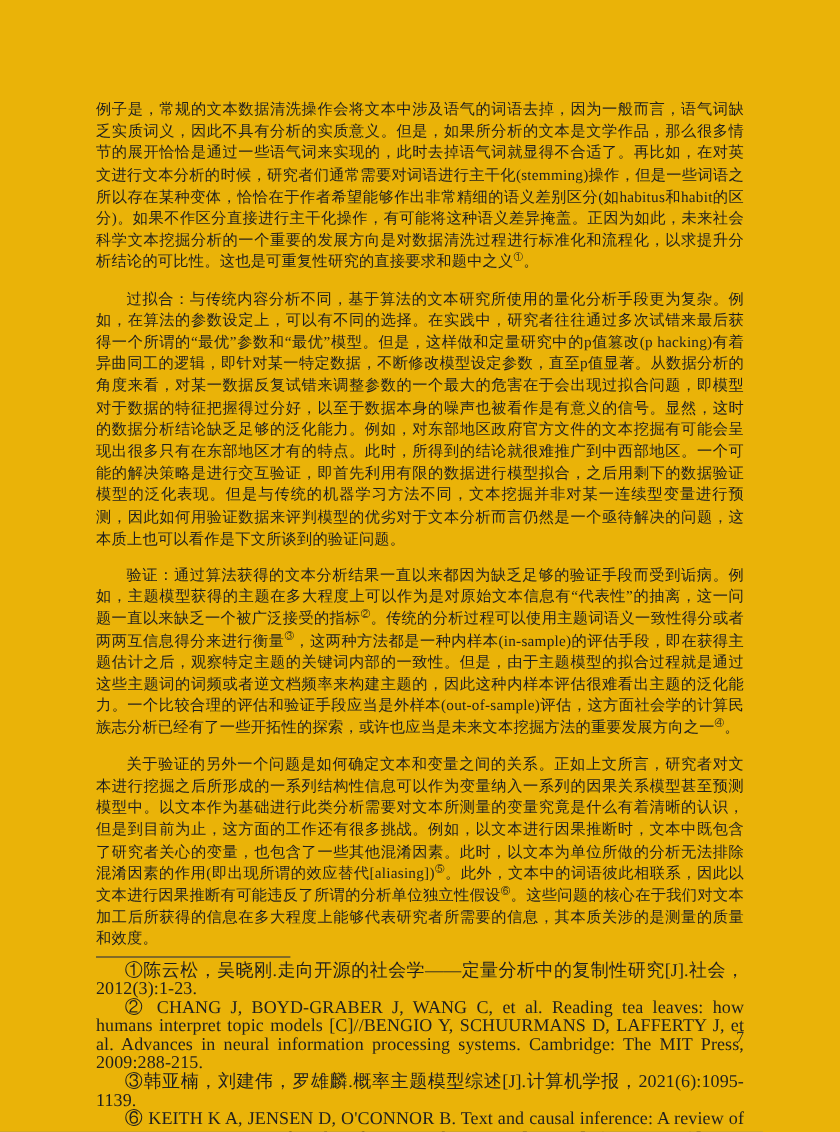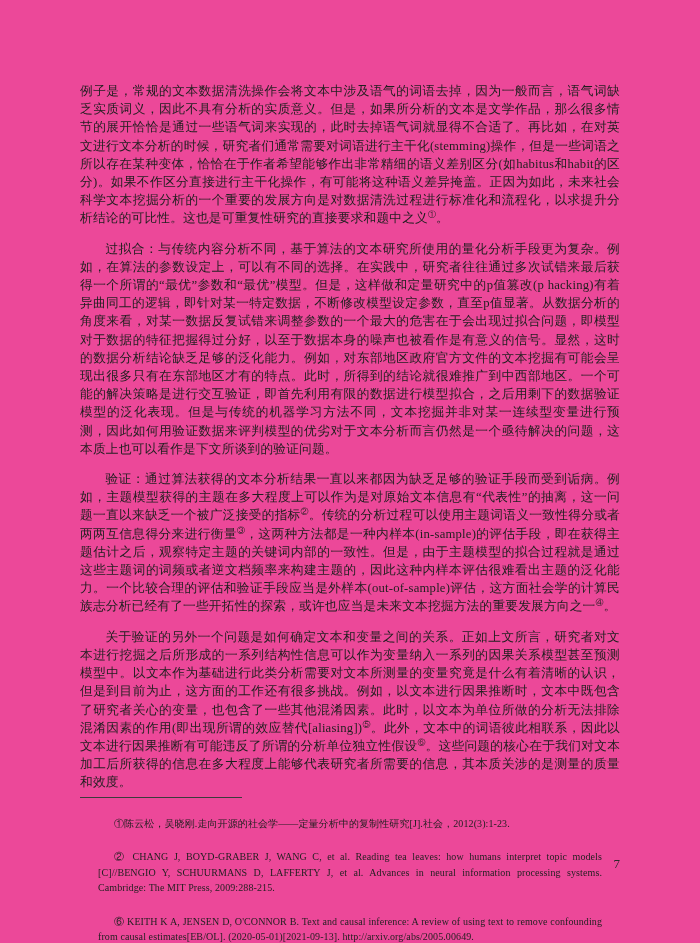--- a/index.html
+++ b/index.html
@@ -1,21 +1,21 @@
 <!DOCTYPE html>
 <html lang="zh"><head>
 <meta charset="utf-8">
 <style>
   html,body { margin:0; padding:0; }
   body { background:#888; }
   .page {
     position:relative;
     width:700px; height:943px;
     margin:0 auto;
-    background:#ec4899;
+    background:#eab308;
     font-family:"Liberation Serif","DejaVu Serif",serif;
     color:#1f1f1f;
     overflow:hidden;
   }
   .content {
     position:absolute;
     left:80px; top:82px; width:540px;
   }
   .body-text p {
     margin:0;
@@ -32,22 +32,22 @@
     vertical-align:super;
     letter-spacing:0;
   }
   .fn-divider {
     width:162px;
     height:0;
     border-top:1.4px solid #3c3c3c;
     margin:5px 0 4px 0;
   }
   .footnotes p {
-    margin:18px;
-    font-size:10px;
+    margin:0;
+    font-size:15px;
     line-height:15.6px;
     text-align:justify;
     text-justify:inter-ideograph;
     text-indent:1.6em;
     letter-spacing:0.1px;
   }
   .page-number {
     position:absolute;
     left:80px; top:856px; width:540px;
     text-align:right;
@@ -66,19 +66,20 @@
       <p class="indent">过拟合：与传统内容分析不同，基于算法的文本研究所使用的量化分析手段更为复杂。例如，在算法的参数设定上，可以有不同的选择。在实践中，研究者往往通过多次试错来最后获得一个所谓的“最优”参数和“最优”模型。但是，这样做和定量研究中的p值篡改(p hacking)有着异曲同工的逻辑，即针对某一特定数据，不断修改模型设定参数，直至p值显著。从数据分析的角度来看，对某一数据反复试错来调整参数的一个最大的危害在于会出现过拟合问题，即模型对于数据的特征把握得过分好，以至于数据本身的噪声也被看作是有意义的信号。显然，这时的数据分析结论缺乏足够的泛化能力。例如，对东部地区政府官方文件的文本挖掘有可能会呈现出很多只有在东部地区才有的特点。此时，所得到的结论就很难推广到中西部地区。一个可能的解决策略是进行交互验证，即首先利用有限的数据进行模型拟合，之后用剩下的数据验证模型的泛化表现。但是与传统的机器学习方法不同，文本挖掘并非对某一连续型变量进行预测，因此如何用验证数据来评判模型的优劣对于文本分析而言仍然是一个亟待解决的问题，这本质上也可以看作是下文所谈到的验证问题。</p>
       <p class="indent">验证：通过算法获得的文本分析结果一直以来都因为缺乏足够的验证手段而受到诟病。例如，主题模型获得的主题在多大程度上可以作为是对原始文本信息有“代表性”的抽离，这一问题一直以来缺乏一个被广泛接受的指标<sup class="fnref">②</sup>。传统的分析过程可以使用主题词语义一致性得分或者两两互信息得分来进行衡量<sup class="fnref">③</sup>，这两种方法都是一种内样本(in-sample)的评估手段，即在获得主题估计之后，观察特定主题的关键词内部的一致性。但是，由于主题模型的拟合过程就是通过这些主题词的词频或者逆文档频率来构建主题的，因此这种内样本评估很难看出主题的泛化能力。一个比较合理的评估和验证手段应当是外样本(out-of-sample)评估，这方面社会学的计算民族志分析已经有了一些开拓性的探索，或许也应当是未来文本挖掘方法的重要发展方向之一<sup class="fnref">④</sup>。</p>
       <p class="indent">关于验证的另外一个问题是如何确定文本和变量之间的关系。正如上文所言，研究者对文本进行挖掘之后所形成的一系列结构性信息可以作为变量纳入一系列的因果关系模型甚至预测模型中。以文本作为基础进行此类分析需要对文本所测量的变量究竟是什么有着清晰的认识，但是到目前为止，这方面的工作还有很多挑战。例如，以文本进行因果推断时，文本中既包含了研究者关心的变量，也包含了一些其他混淆因素。此时，以文本为单位所做的分析无法排除混淆因素的作用(即出现所谓的效应替代[aliasing])<sup class="fnref">⑤</sup>。此外，文本中的词语彼此相联系，因此以文本进行因果推断有可能违反了所谓的分析单位独立性假设<sup class="fnref">⑥</sup>。这些问题的核心在于我们对文本加工后所获得的信息在多大程度上能够代表研究者所需要的信息，其本质关涉的是测量的质量和效度。</p>
     </div>
 
     <div class="fn-divider"></div>
 
     <div class="footnotes">
       <p>①陈云松，吴晓刚.走向开源的社会学——定量分析中的复制性研究[J].社会，2012(3):1-23.</p>
       <p>② CHANG J, BOYD-GRABER J, WANG C, et al. Reading tea leaves: how humans interpret topic models [C]//BENGIO Y, SCHUURMANS D, LAFFERTY J, et al. Advances in neural information processing systems. Cambridge: The MIT Press, 2009:288-215.</p>
+      <p>③韩亚楠，刘建伟，罗雄麟.概率主题模型综述[J].计算机学报，2021(6):1095-1139.</p>
       <p>⑥ KEITH K A, JENSEN D, O'CONNOR B. Text and causal inference: A review of using text to remove confounding from causal estimates[EB/OL]. (2020-05-01)[2021-09-13]. http://arxiv.org/abs/2005.00649.</p>
     </div>
 
   </div>
 
   <div class="page-number">7</div>
 </div>
 
 </body></html>

